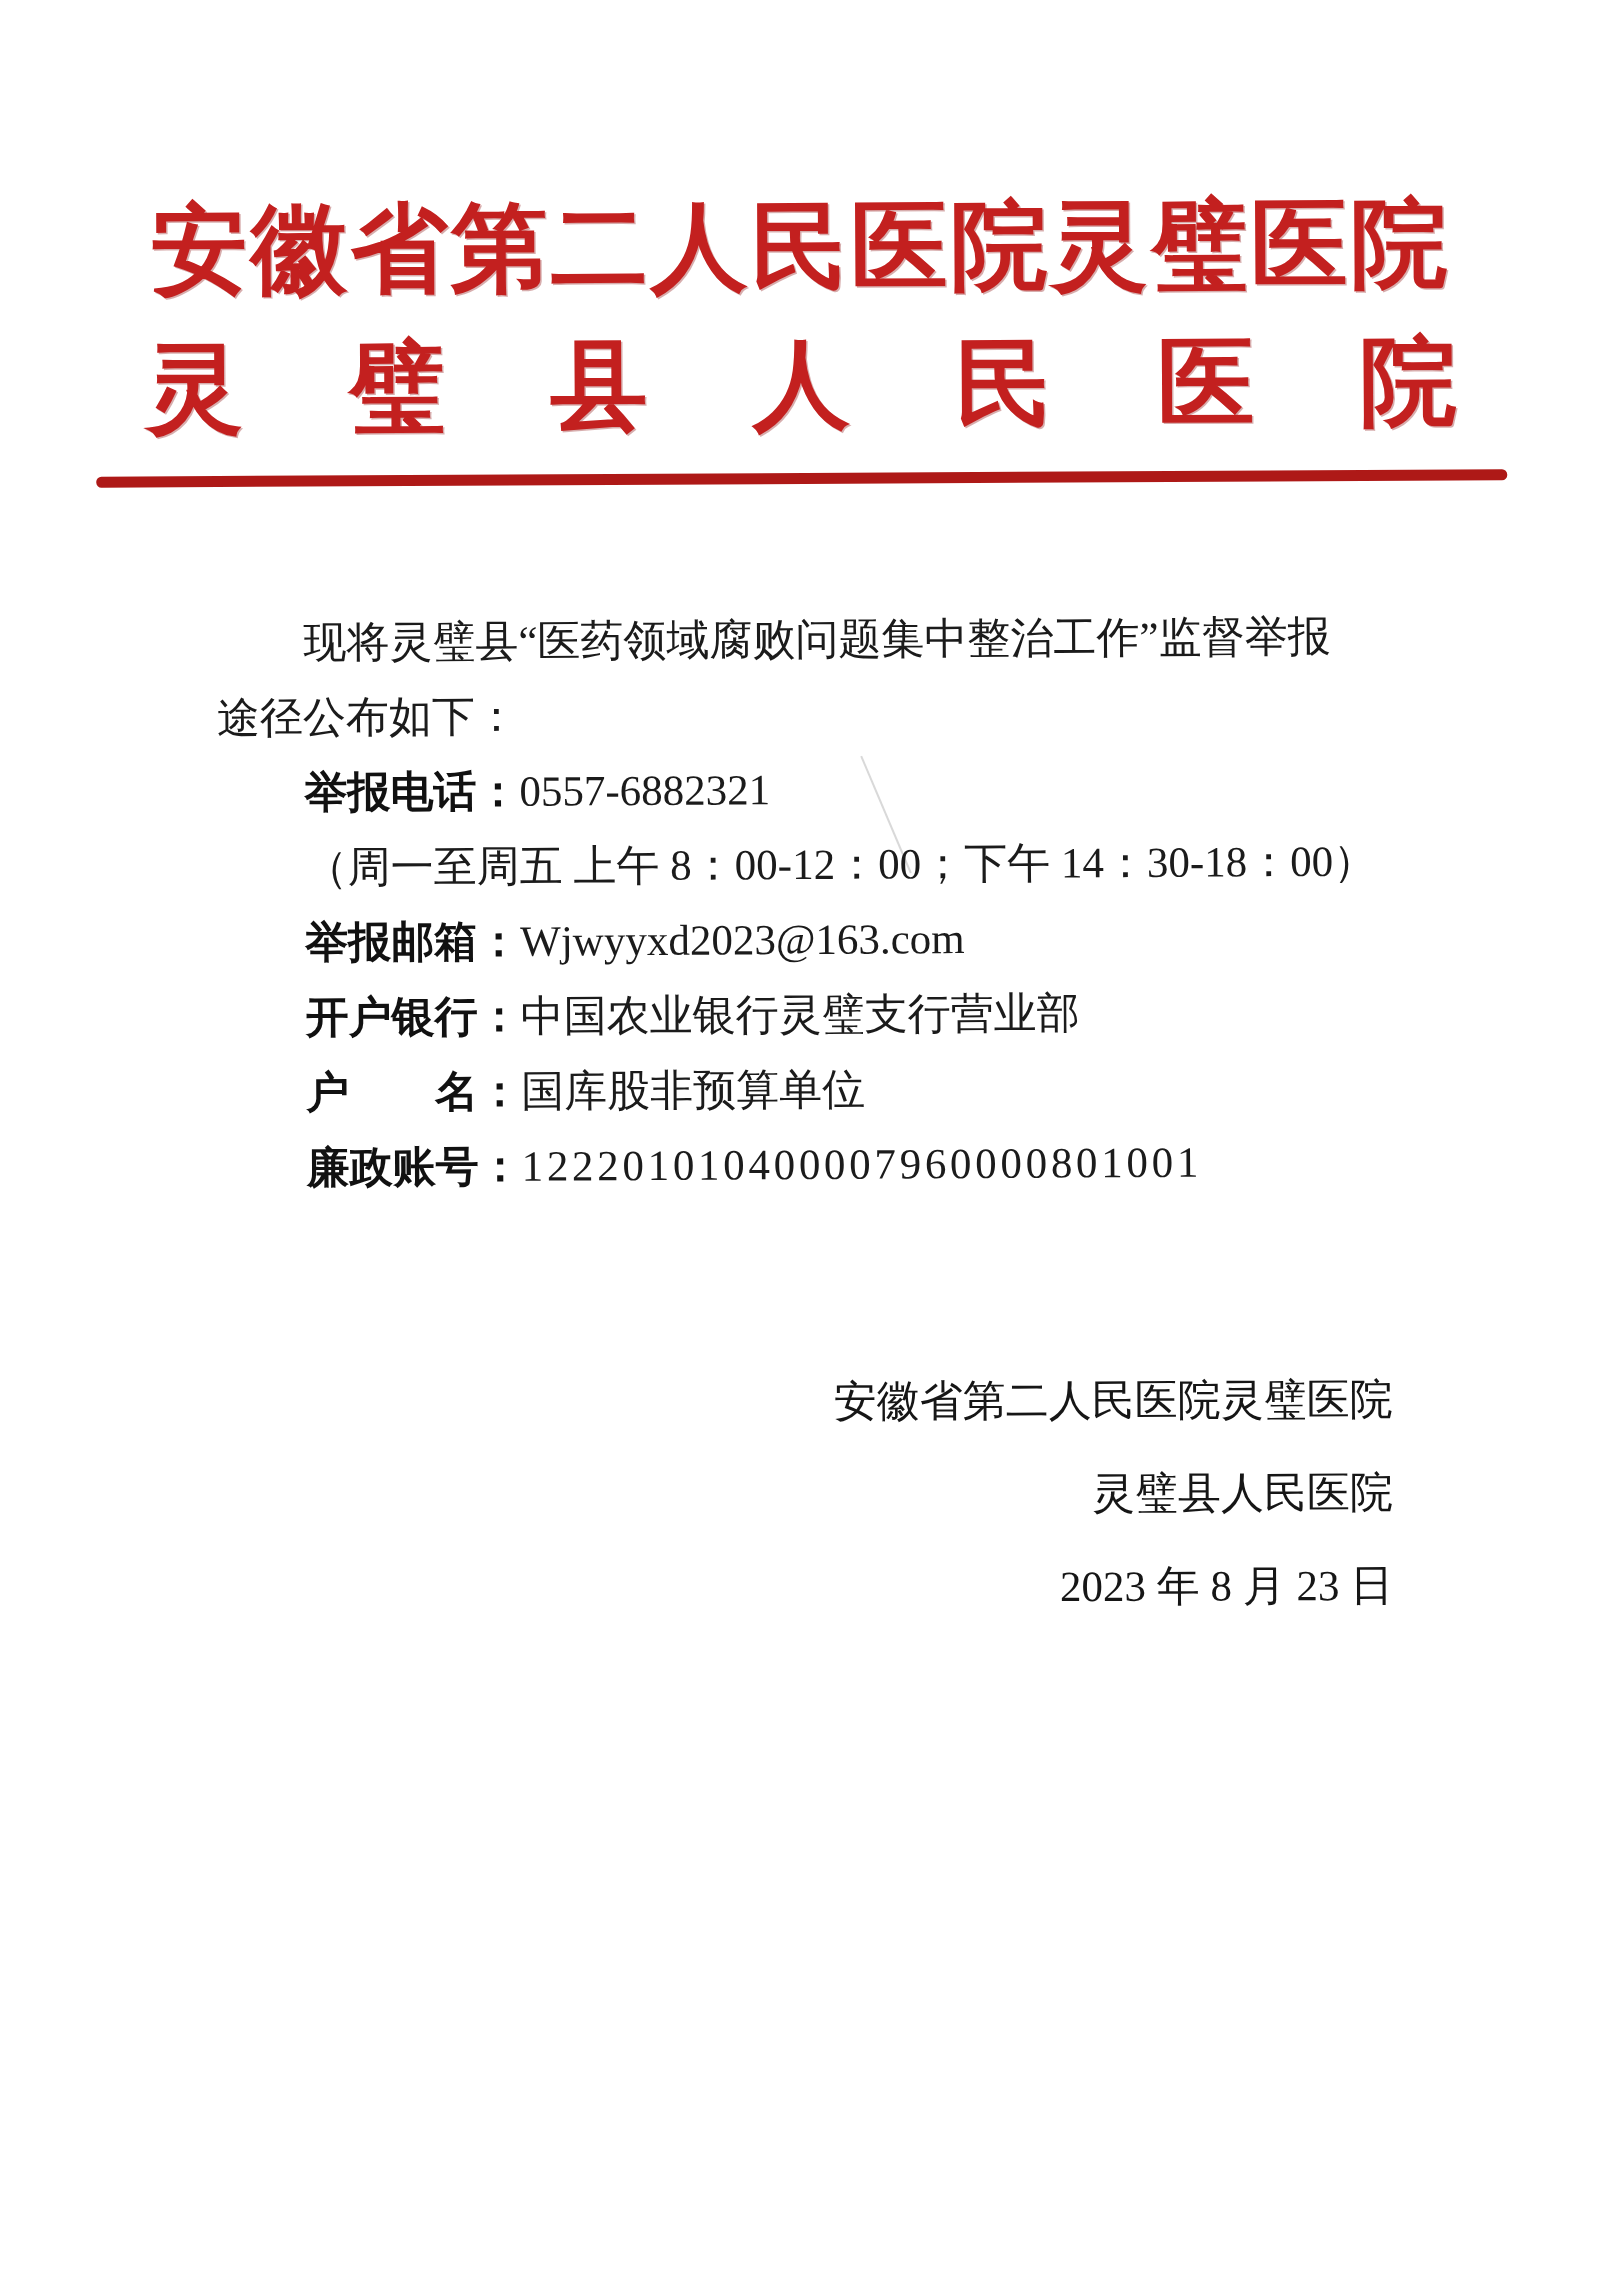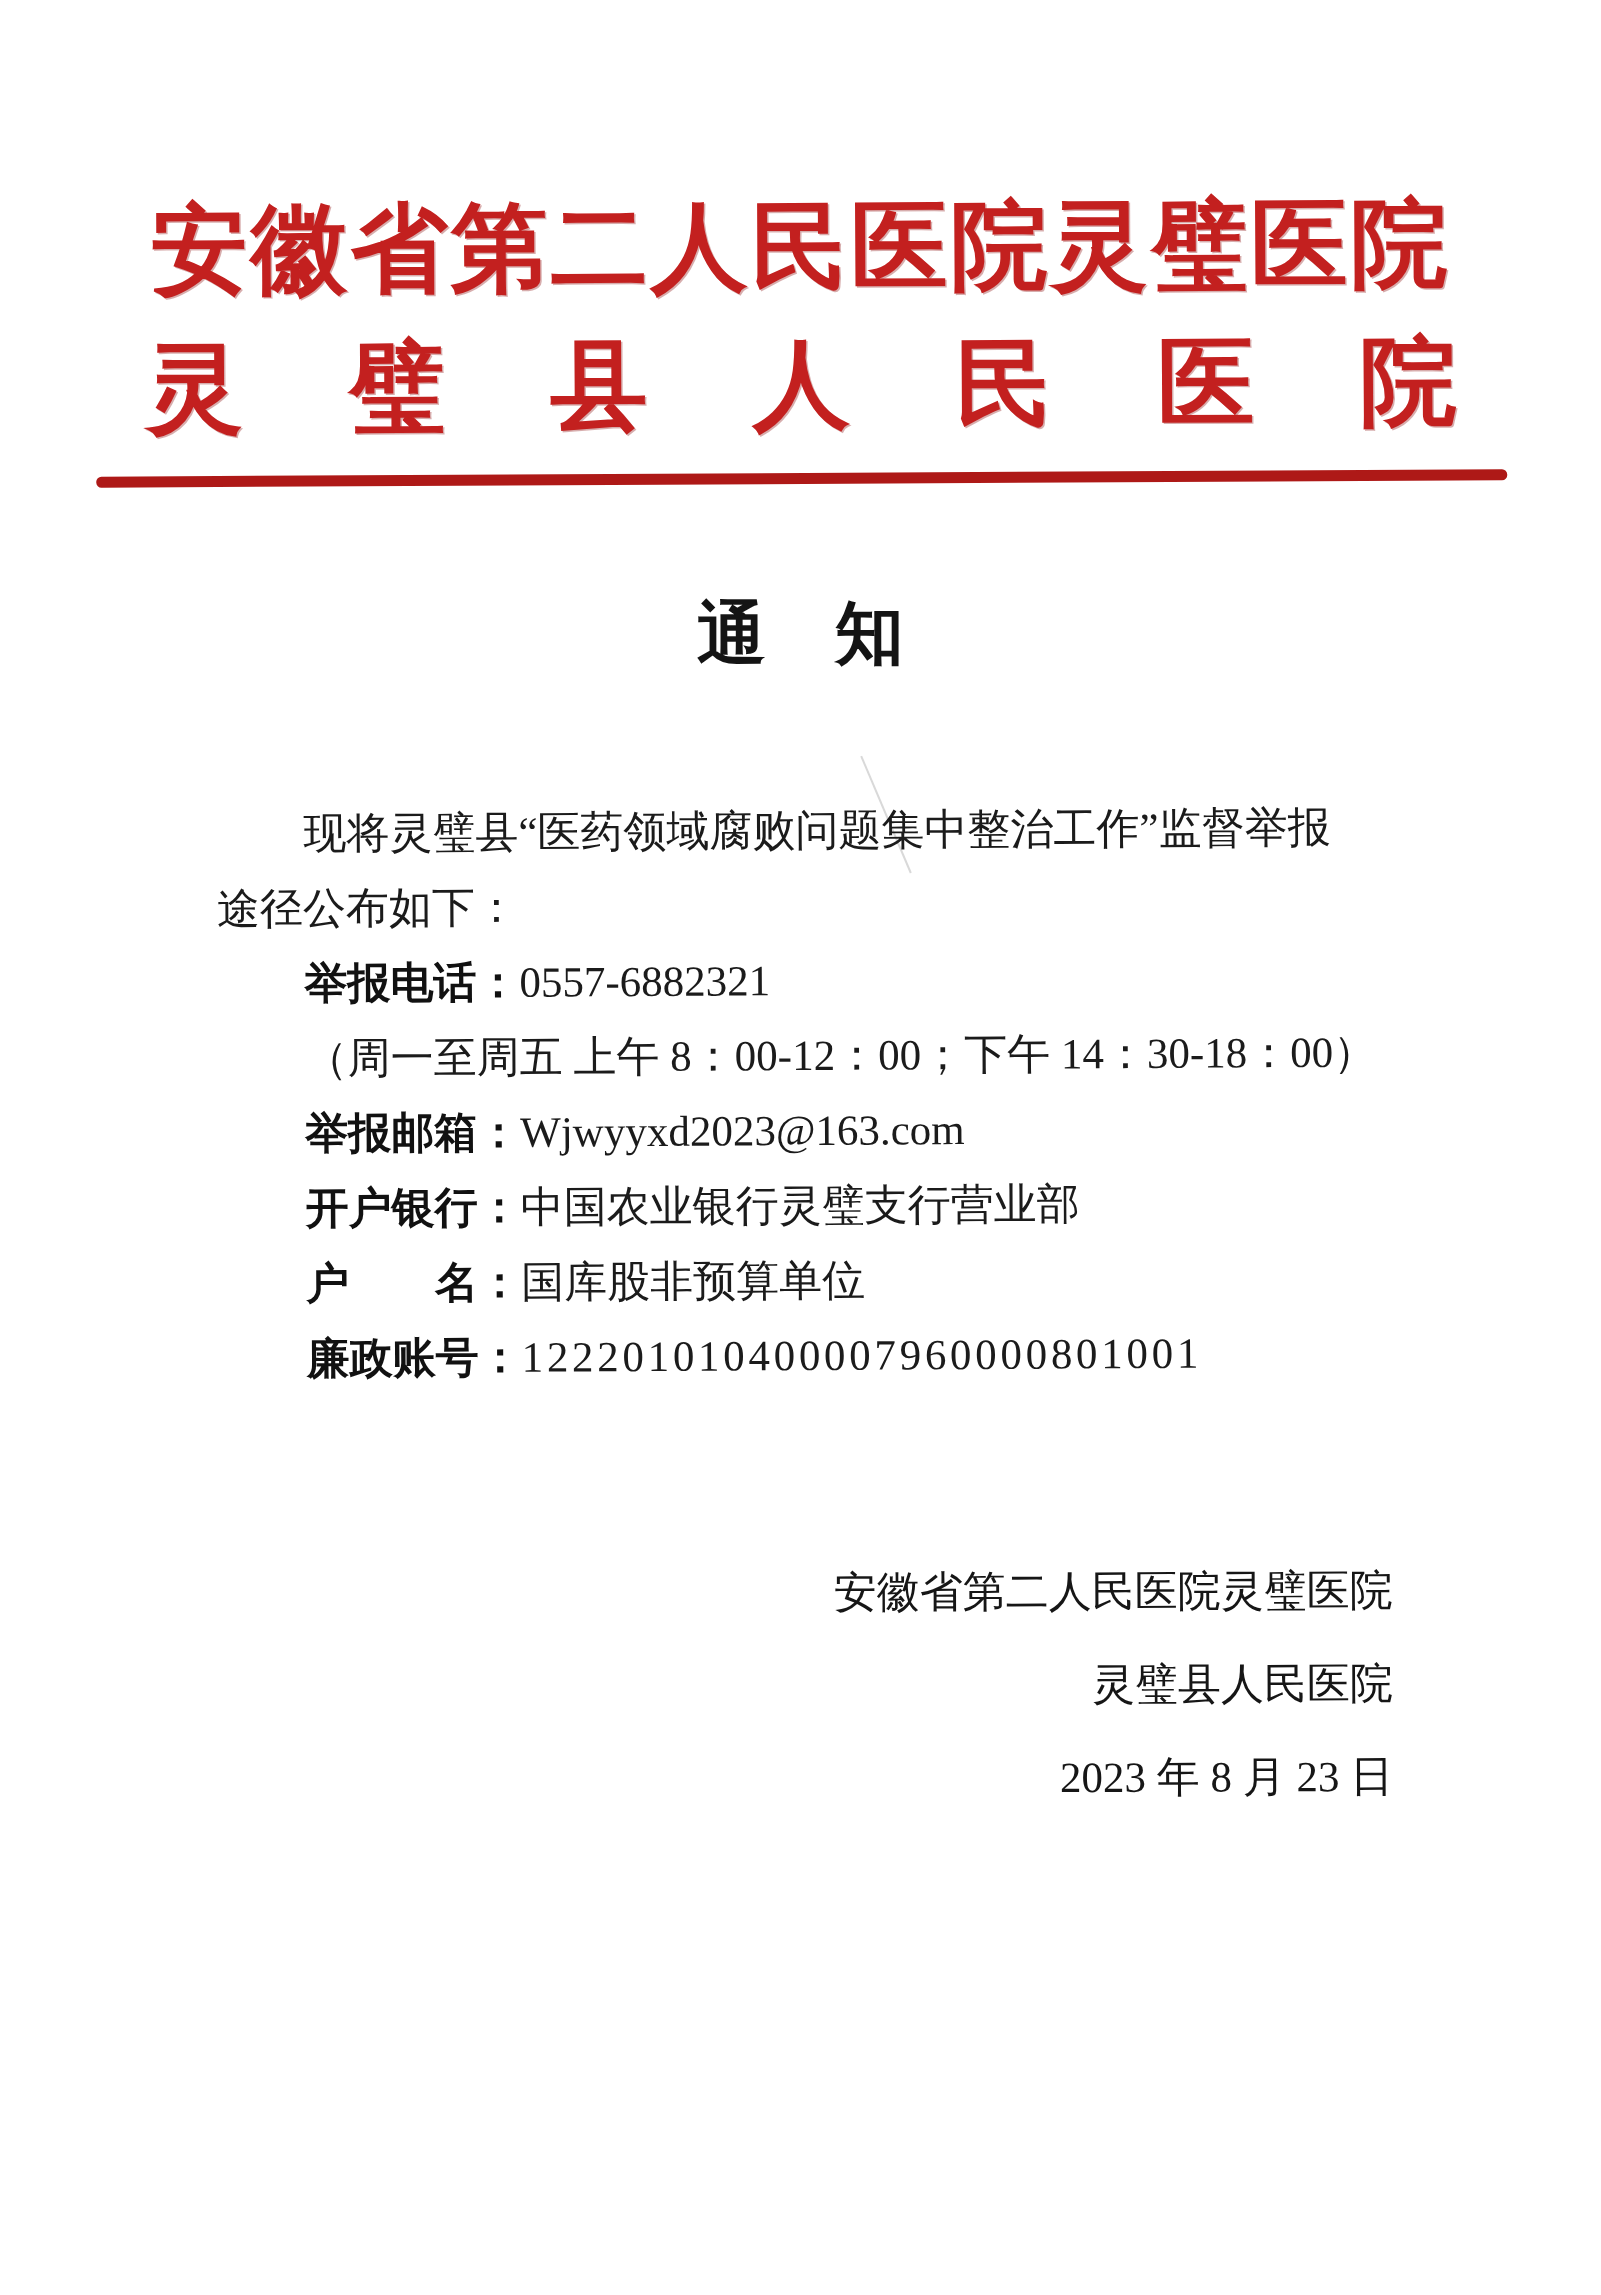--- a/index.html
+++ b/index.html
@@ -134,21 +134,20 @@
         <span>民</span>
         <span>医</span>
         <span>院</span>
       </div>
     <div class="lh-rule"></div>
   </header>
 
   <div class="scratch"></div>
 
   <main>
-    <h1 class="doc-title">通　知</h1>
 
     <section class="body-block">
       <p class="para-line indent">现将灵璧县“医药领域腐败问题集中整治工作”监督举报</p>
       <p class="para-line">途径公布如下：</p>
 
       <div class="detail-row">
         <span class="detail-label">举报电话：</span><span class="detail-value">0557-6882321</span>
       </div>
 
       <div class="detail-row">

